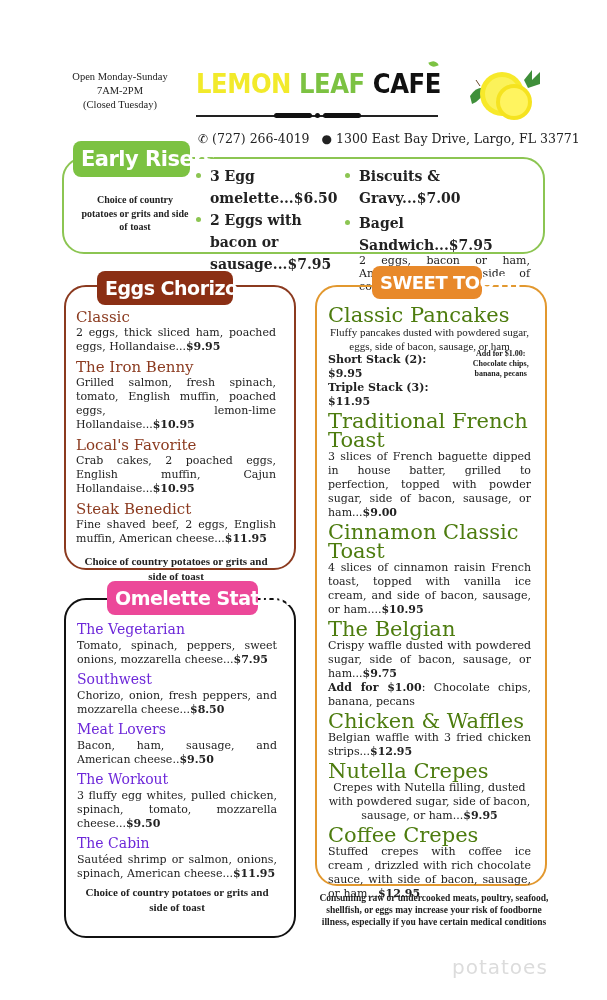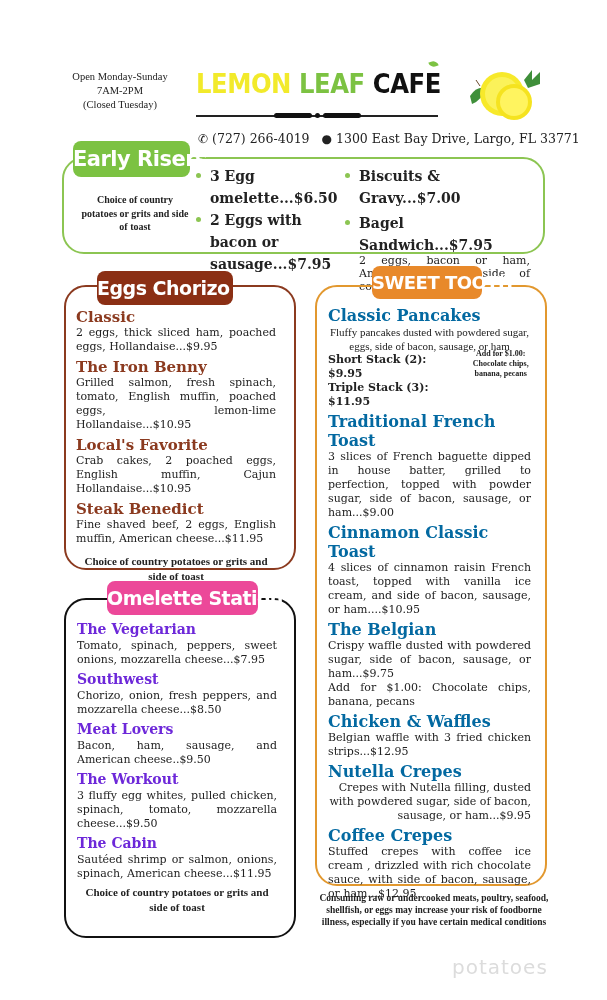--- a/index.html
+++ b/index.html
@@ -19,57 +19,57 @@
   .divider .bar { position: absolute; top: -2px; height: 5px; background: #111; border-radius: 3px; }
   .divider .dot { position: absolute; top: -2px; left: 119px; width: 5px; height: 5px; border-radius: 50%; background: #111; }
 
   .lemon-art { position: absolute; left: 466px; top: 66px; width: 80px; height: 56px; }
 
   .contact { position: absolute; left: 198px; top: 131px; font-size: 12.5px; color: #222; white-space: nowrap; font-family: "DejaVu Serif", serif; }
   .contact .ic { display: inline-block; font-size: 12px; margin-right: 4px; }
 
   
   .box { position: absolute; border-radius: 22px; border: 2px solid; }
-  .tag { position: absolute; font-family: "DejaVu Sans", sans-serif; font-weight: bold; color: #fff; border-radius: 8px; white-space: nowrap; letter-spacing: -0.5px; }
+  .tag { position: absolute; font-family: "DejaVu Sans", sans-serif; font-weight: bold; color: #fff; border-radius: 8px; white-space: nowrap; letter-spacing: -0.5px; padding-left: 8px; }
 
   
   .er-box { left: 62px; top: 157px; width: 483px; height: 97px; border-color: #8cc552; }
   .er-tag { left: 73px; top: 141px; width: 117px; height: 36px; background: #7cc242; font-size: 21px; line-height: 36px; transform-origin: center; }
   .er-note { position: absolute; left: 80px; top: 193px; width: 110px; text-align: center; font-size: 10px; font-weight: bold; line-height: 13.5px; font-family: "Liberation Serif", serif; }
   .er-col { position: absolute; font-weight: bold; font-size: 14px; line-height: 22px; }
   .er-col .item { position: relative; padding-left: 14px; }
   .er-col .item::before { content: ""; position: absolute; left: 0; top: 8px; width: 5px; height: 5px; border-radius: 50%; background: #8cc552; }
   .er-col1 { left: 196px; top: 165px; width: 145px; }
   .er-col2 { left: 345px; top: 165px; width: 185px; }
   .er-desc { font-weight: normal; font-size: 11px; line-height: 13px; text-align: justify; padding-left: 14px; margin-top: -2px; }
 
   
   .eb-box { left: 64px; top: 285px; width: 232px; height: 285px; border-color: #8b3a1f; }
   .eb-tag { left: 97px; top: 271px; width: 136px; height: 34px; background: #8b2f14; font-size: 19px; line-height: 34px; }
   .section { position: absolute; }
   .eb-sec { left: 76px; top: 308px; width: 200px; }
   .dish { margin-bottom: 4px; }
-  .dish-name { font-weight: bold; font-size: 15px; line-height: 18px; }
+  .dish-name { font-weight: normal; font-size: 15px; line-height: 18px; }
   .dish-desc { font-size: 11px; line-height: 14px; text-align: justify; }
-  .dish-desc b { font-weight: normal; }
+  .dish-desc b { font-weight: bold; }
   .eb-sec .dish-name { color: #8b3a1f; }
   .side-note { font-weight: bold; font-size: 11px; line-height: 15px; text-align: center; margin-top: 8px; font-family: "Liberation Serif", serif; }
 
   
   .om-box { left: 64px; top: 598px; width: 232px; height: 340px; border-color: #111; }
   .om-tag { left: 107px; top: 581px; width: 151px; height: 34px; background: #ec4899; font-size: 19px; line-height: 34px; }
   .om-sec { left: 77px; top: 620px; width: 200px; }
   .om-sec .dish-name { color: #6d28d9; font-size: 14px; line-height: 19px; }
   .om-sec .dish { margin-bottom: 3px; }
 
   
   .st-box { left: 315px; top: 285px; width: 232px; height: 601px; border-color: #e2982f; }
   .st-tag { left: 372px; top: 266px; width: 110px; height: 33px; background: #e8892a; font-size: 18px; line-height: 33px; }
   .st-sec { left: 328px; top: 306px; width: 203px; }
-  .st-sec .dish-name { color: #0369a1; font-size: 16px; line-height: 19px; }
+  .st-sec .dish-name { color: #4d7c0f; font-size: 21px; line-height: 19px; }
   .st-sec .dish { margin-bottom: 3px; }
   .stack-row { display: flex; justify-content: space-between; gap: 19px; }
   .stack-prices { font-weight: bold; font-size: 11px; line-height: 14px; }
   .addon-small { font-weight: bold; font-size: 8px; line-height: 10px; text-align: center; width: 72px; margin-top: -4px; font-family: "Liberation Serif", serif; }
 
   .disclaimer { position: absolute; left: 316px; top: 892px; width: 236px; text-align: center; font-size: 9.5px; font-weight: bold; line-height: 12px; font-family: "Liberation Serif", serif; }
   .watermark { position: absolute; left: 452px; top: 955px; font-family: "DejaVu Sans", sans-serif; font-size: 20px; color: #dcdcdc; letter-spacing: 1px; }
 </style>
 </head>
 <body>
@@ -196,21 +196,21 @@
     <div class="dish-name">The Belgian</div>
     <div class="dish-desc"><span>Crispy waffle dusted with powdered sugar, side of bacon, sausage, or ham...</span><b>$9.75</b></div>
     <div class="dish-desc"><b>Add for $1.00</b><span>: Chocolate chips, banana, pecans</span></div>
   </div>
   <div class="dish">
     <div class="dish-name">Chicken &amp; Waffles</div>
     <div class="dish-desc"><span>Belgian waffle with 3 fried chicken strips...</span><b>$12.95</b></div>
   </div>
   <div class="dish">
     <div class="dish-name">Nutella Crepes</div>
-    <div class="dish-desc" style="text-align:right;"><span>Crepes with Nutella filling, dusted with powdered sugar, side of bacon, sausage, or ham...</span><b>$9.95</b></div>
+    <div class="dish-desc" style="text-align:center;"><span>Crepes with Nutella filling, dusted with powdered sugar, side of bacon, sausage, or ham...</span><b>$9.95</b></div>
   </div>
   <div class="dish">
     <div class="dish-name">Coffee Crepes</div>
     <div class="dish-desc"><span>Stuffed crepes with coffee ice cream , drizzled with rich chocolate sauce, with side of bacon, sausage, or ham...</span><b>$12.95</b></div>
   </div>
 </div>
 
 <div class="disclaimer">Consuming raw or undercooked meats, poultry, seafood, shellfish, or eggs may increase your risk of foodborne illness, especially if you have certain medical conditions</div>
 <div class="watermark">potatoes</div>
 

